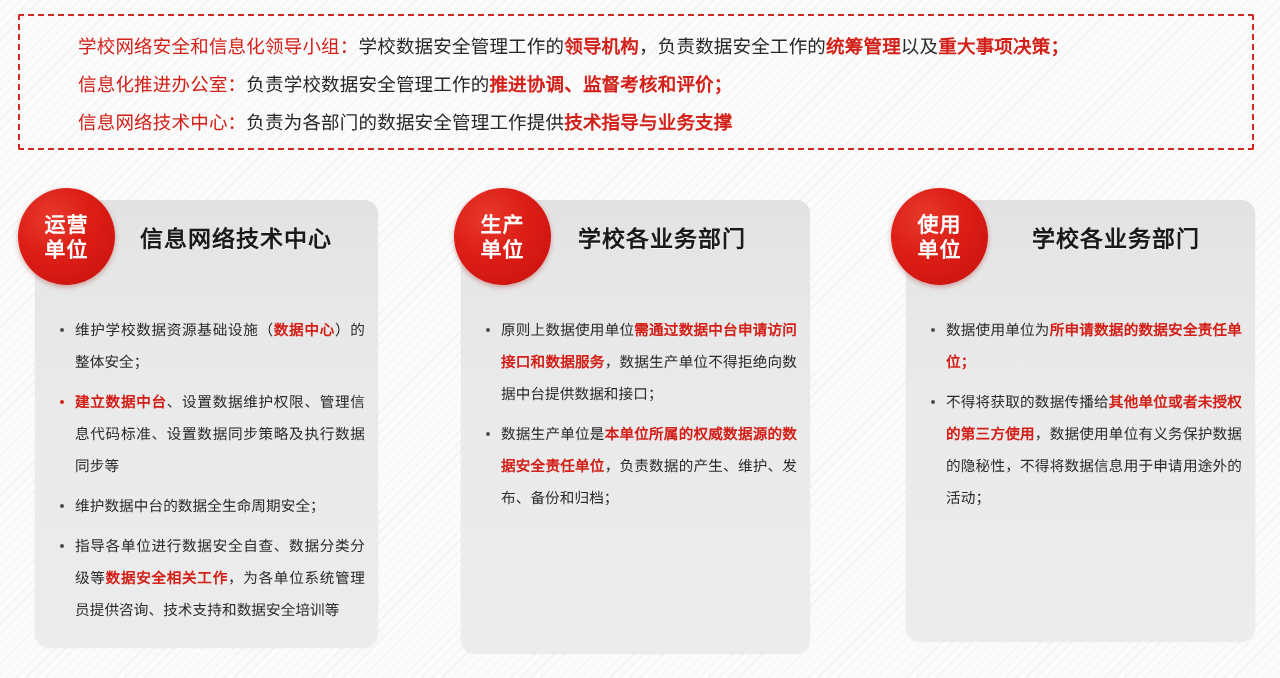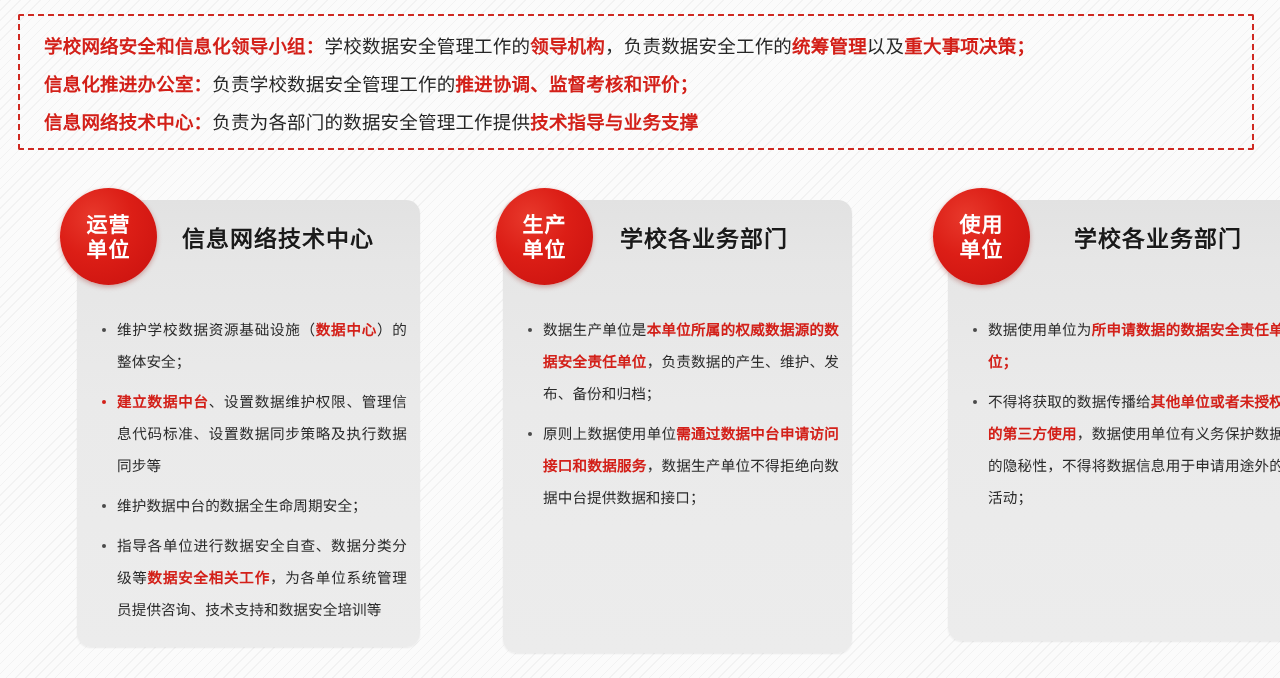--- a/index.html
+++ b/index.html
@@ -37,39 +37,39 @@
   }
   .banner-line {
     font-size: 18.5px;
     line-height: 38px;
     color: #262626;
     white-space: nowrap;
     letter-spacing: 0.2px;
   }
   .banner-line .lead {
     color: #d32019;
-    font-weight: bold;
+    font-weight: normal;
+    margin-left: 34px;
   }
   .banner-line .hl {
     color: #d32019;
     font-weight: bold;
   }
   .banner-line .sep {
     color: #262626;
     font-weight: normal;
   }
 
   
   .cards {
     position: absolute;
     left: 0;
     top: 192px;
     width: 1024px;
     height: 470px;
-    margin-left: 42px;
   }
   .card {
     position: absolute;
     top: 8px;
     background: linear-gradient(180deg, #e2e2e2 0%, #e6e6e6 14%, #eaeaea 45%, #ececec 100%);
     border-radius: 14px;
     box-shadow: 0 1px 2px rgba(0,0,0,0.07);
   }
   .card-1 { left: 35px;  width: 343px; height: 447px; }
   .card-2 { left: 461px; width: 349px; height: 453px; }
@@ -183,22 +183,22 @@
   </div>
 
   <div class="card card-2"></div>
   <div class="badge badge-2">
     <span>生产</span>
     <span>单位</span>
   </div>
   <div class="card-title title-2">学校各业务部门</div>
   <div class="card-body body-2">
     <ul class="bullets">
+        <li><span class="sep">原则上数据使用单位</span><span class="hl r">需通过数据中台申请访问接口和数据服务</span><span class="sep">，数据生产单位不得拒绝向数据中台提供数据和接口；</span></li>
         <li><span class="sep">数据生产单位是</span><span class="hl r">本单位所属的权威数据源的数据安全责任单位</span><span class="sep">，负责数据的产生、维护、发布、备份和归档；</span></li>
-        <li><span class="sep">原则上数据使用单位</span><span class="hl r">需通过数据中台申请访问接口和数据服务</span><span class="sep">，数据生产单位不得拒绝向数据中台提供数据和接口；</span></li>
       </ul>
   </div>
 
   <div class="card card-3"></div>
   <div class="badge badge-3">
     <span>使用</span>
     <span>单位</span>
   </div>
   <div class="card-title title-3">学校各业务部门</div>
   <div class="card-body body-3">

